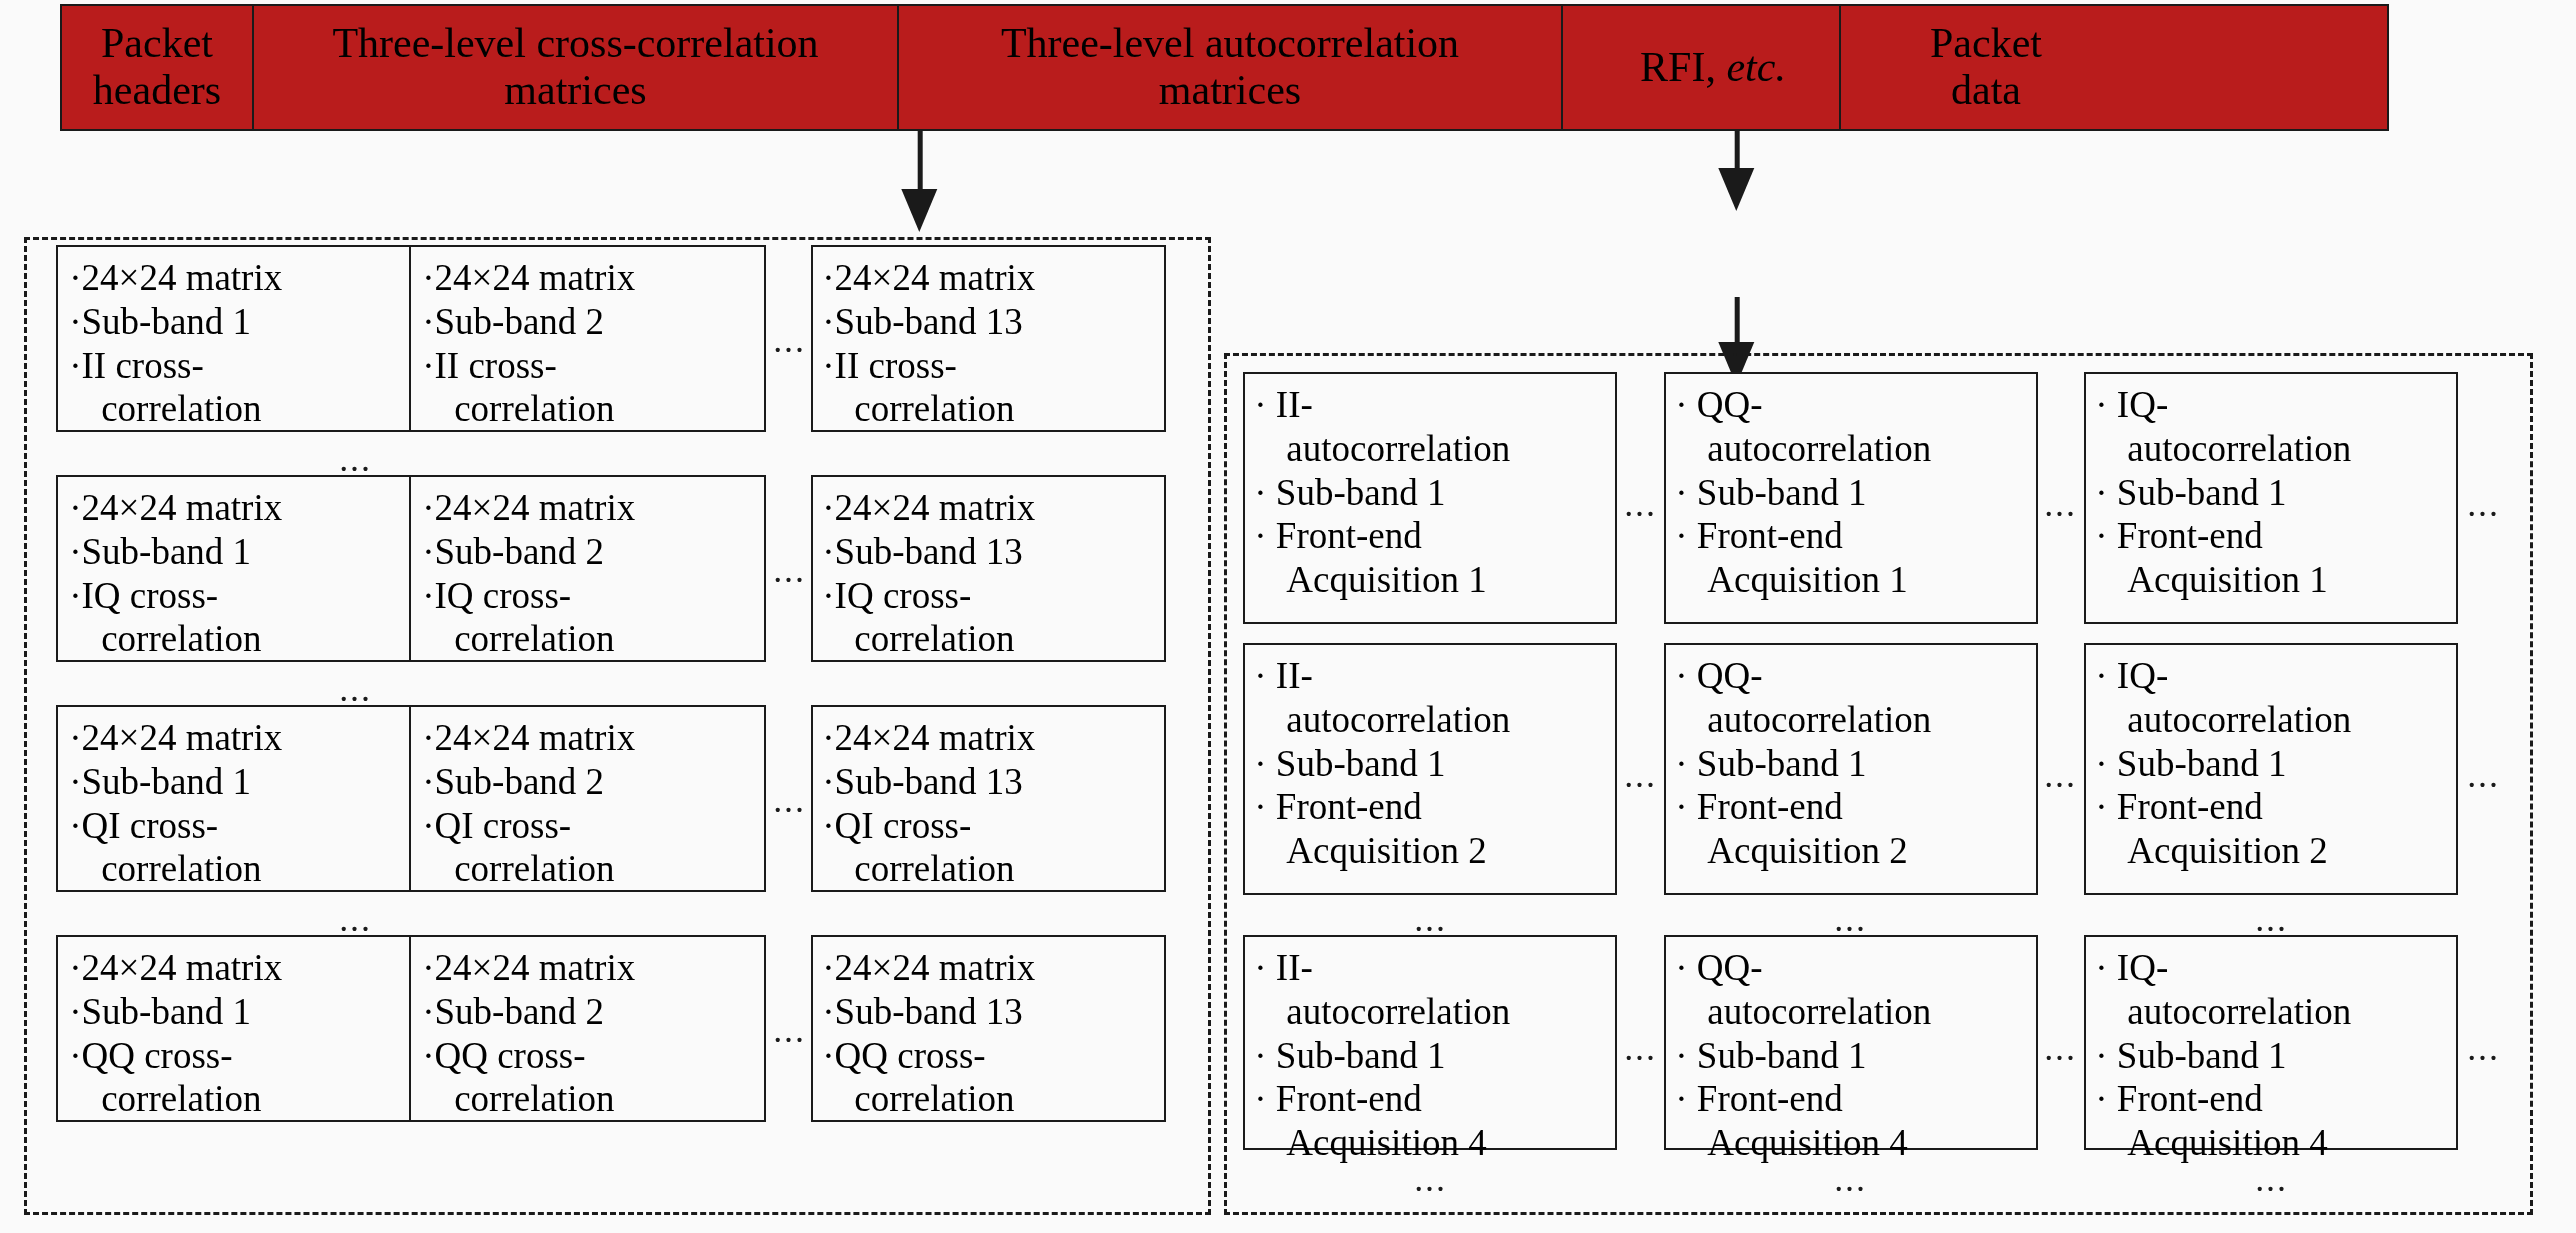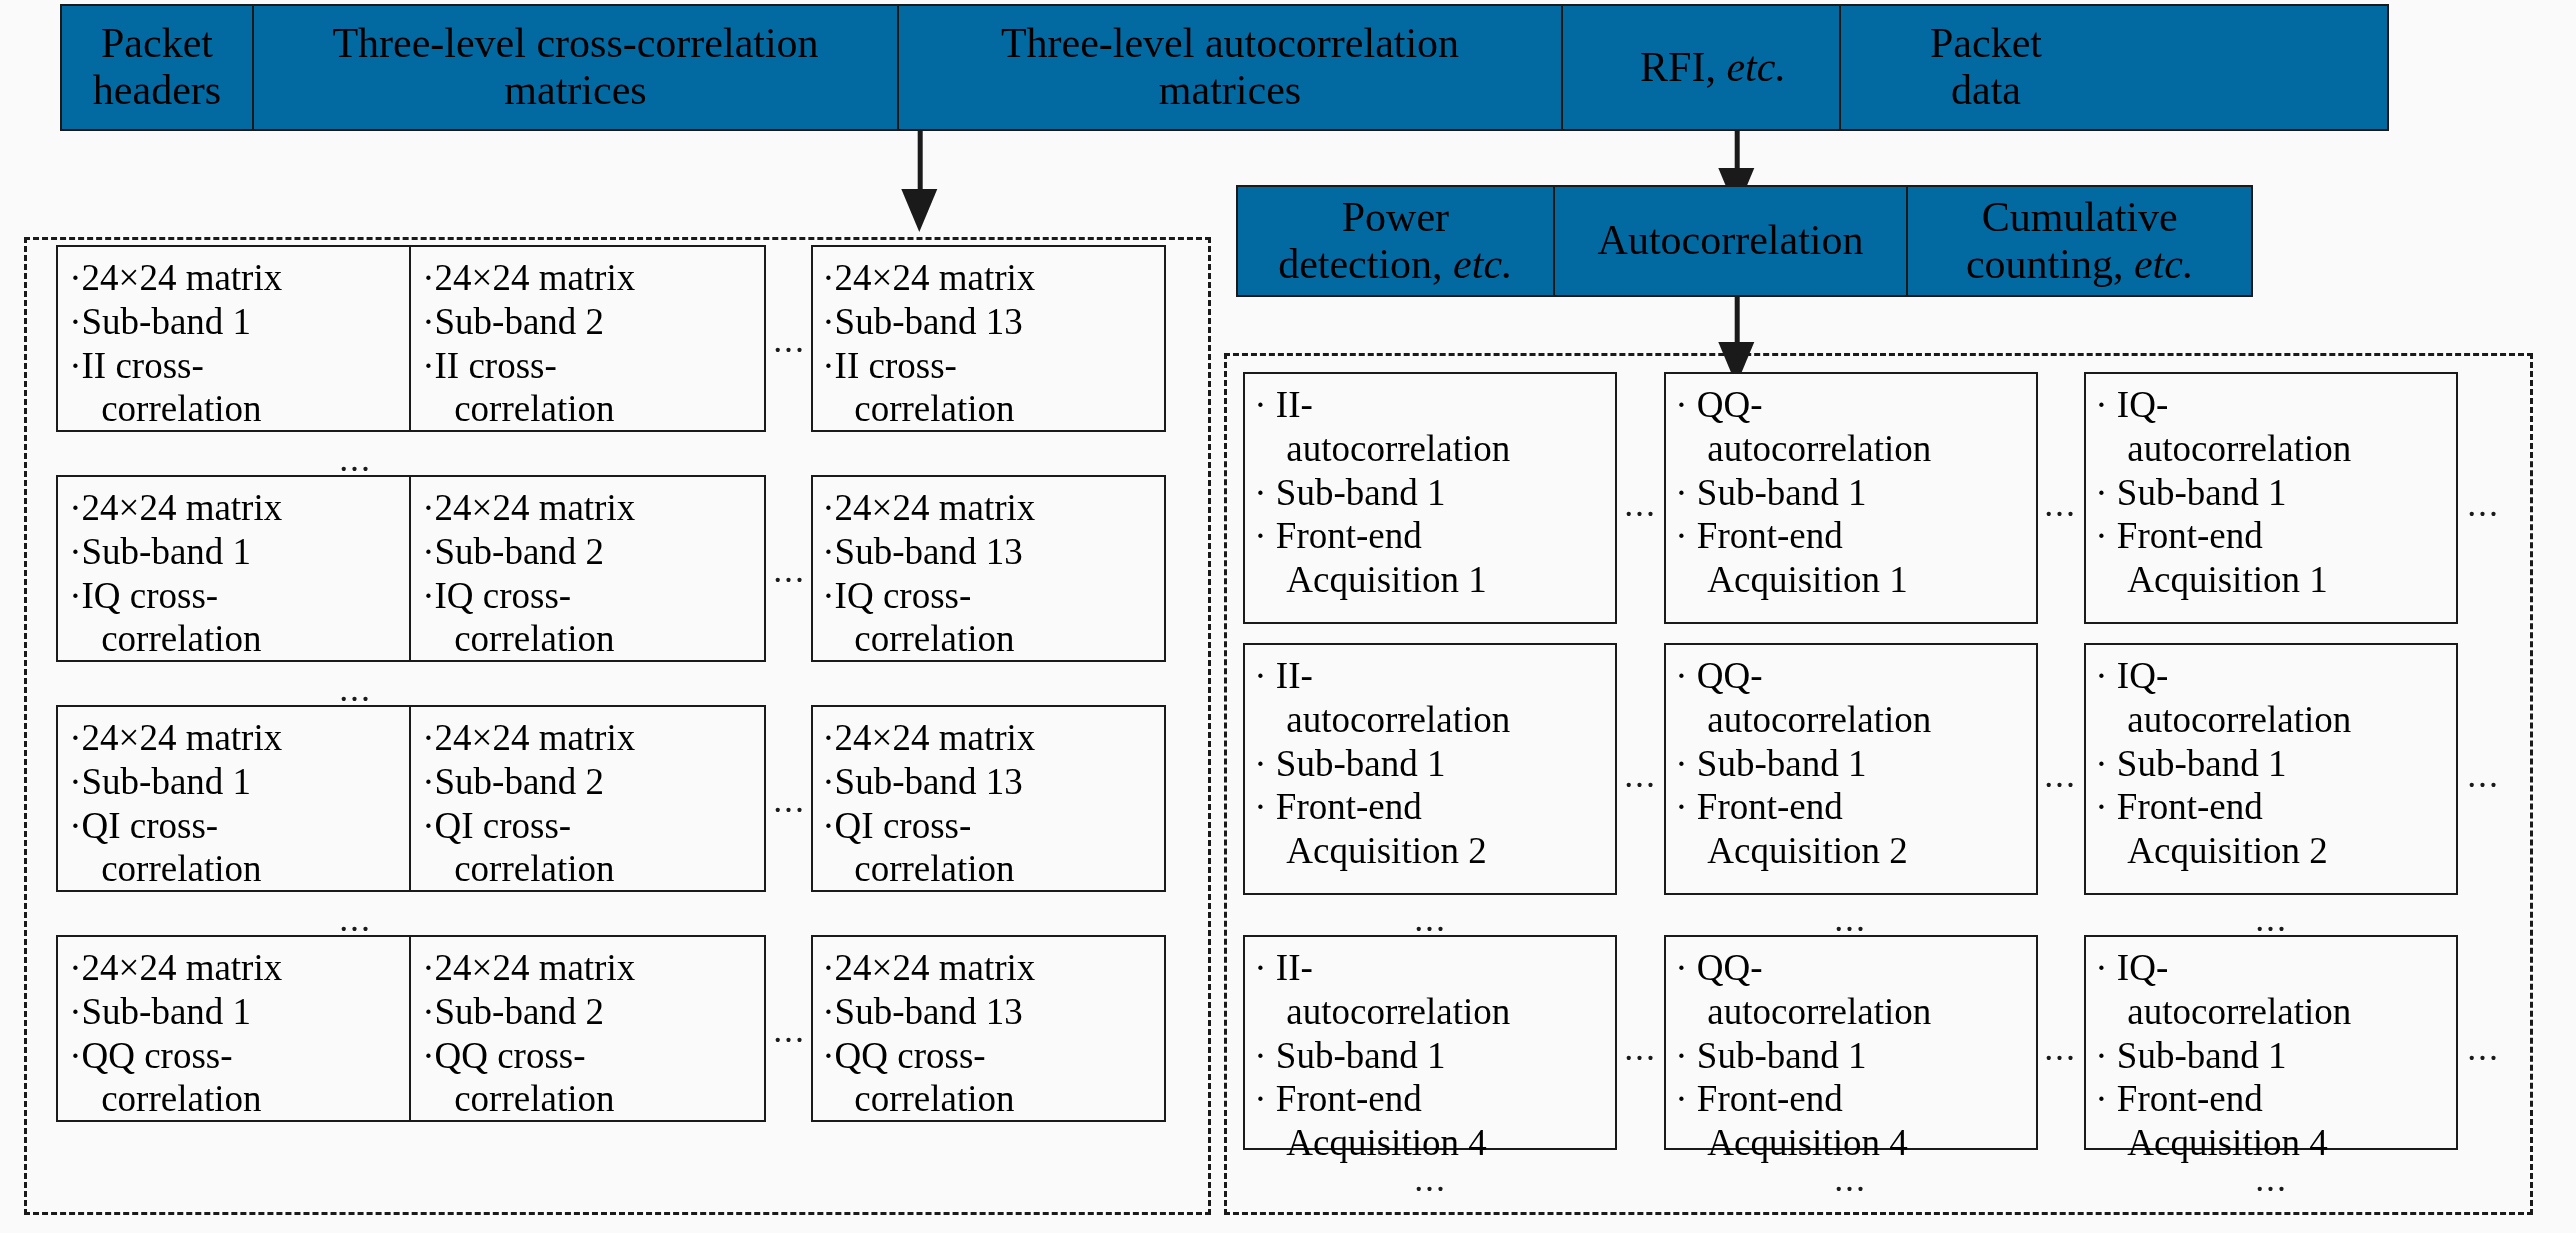--- a/index.html
+++ b/index.html
@@ -16,21 +16,21 @@
     width: 2576px;
     height: 1234px;
     background: #fafafa;
     overflow: hidden;
   }
   .cellrow {
     position: absolute;
     box-sizing: border-box;
     display: flex;
     border: 2.8px solid #1a1a1a;
-    background: #0369a1;
+    background: #b91c1c;
   }
   .cellrow > .cell {
     box-sizing: border-box;
     border-right: 2.8px solid #1a1a1a;
     display: flex;
     align-items: center;
     justify-content: center;
     text-align: center;
     padding: 3.7px 7.5px;
     line-height: 1.12;
@@ -140,31 +140,20 @@
   <div class="arrow" style="left:920px; top:131px;">
     <div class="shaft" style="height:67px;"></div>
     <div class="head" style="top:58px;"></div>
   </div>
 
   <div class="arrow" style="left:1737px; top:131px;">
     <div class="shaft" style="height:47px;"></div>
     <div class="head" style="top:37px;"></div>
   </div>
 
-  <div class="cellrow" id="processing-row" style="left:1236px; top:185px; width:1017px; height:112px;">
-    <div class="cell proc-cell" style="width:318px;">
-      <div><span>Power</span><br><span>detection, </span><em class="it">etc.</em></div>
-    </div>
-    <div class="cell proc-cell" style="width:355px;">
-      <div><span>Autocorrelation</span></div>
-    </div>
-    <div class="cell proc-cell" style="width:344px;">
-      <div><span>Cumulative</span><br><span>counting, </span><em class="it">etc.</em></div>
-    </div>
-  </div>
 
   <div class="arrow" style="left:1737px; top:297px;">
     <div class="shaft" style="height:54px;"></div>
     <div class="head" style="top:45px;"></div>
   </div>
 
   <div class="dashed-panel" id="cc-panel" style="left:24px; top:237px; width:1187px; height:978px;"></div>
 
   <div class="info-box pair-box" style="left:56px; top:245px; width:710px; height:187px;">
     <div class="half">

